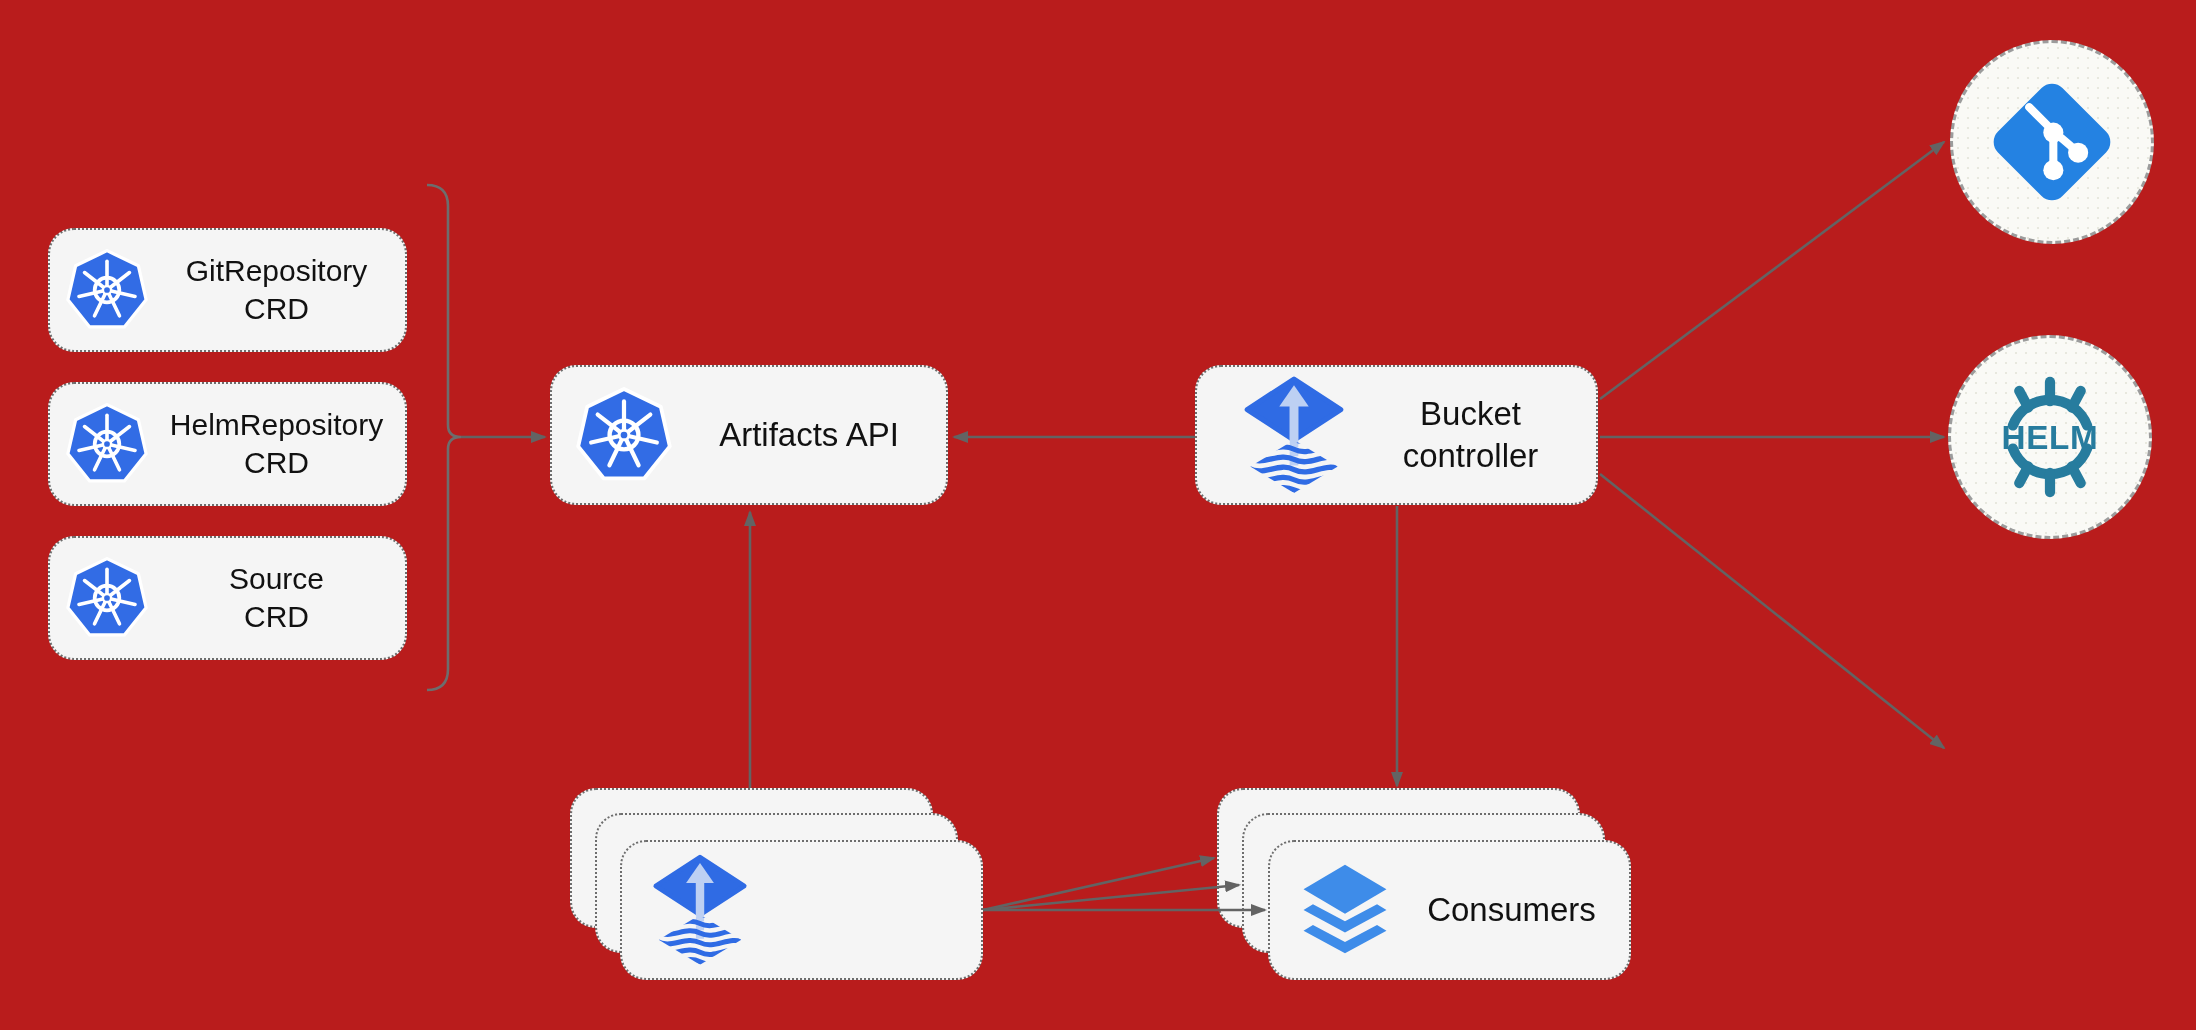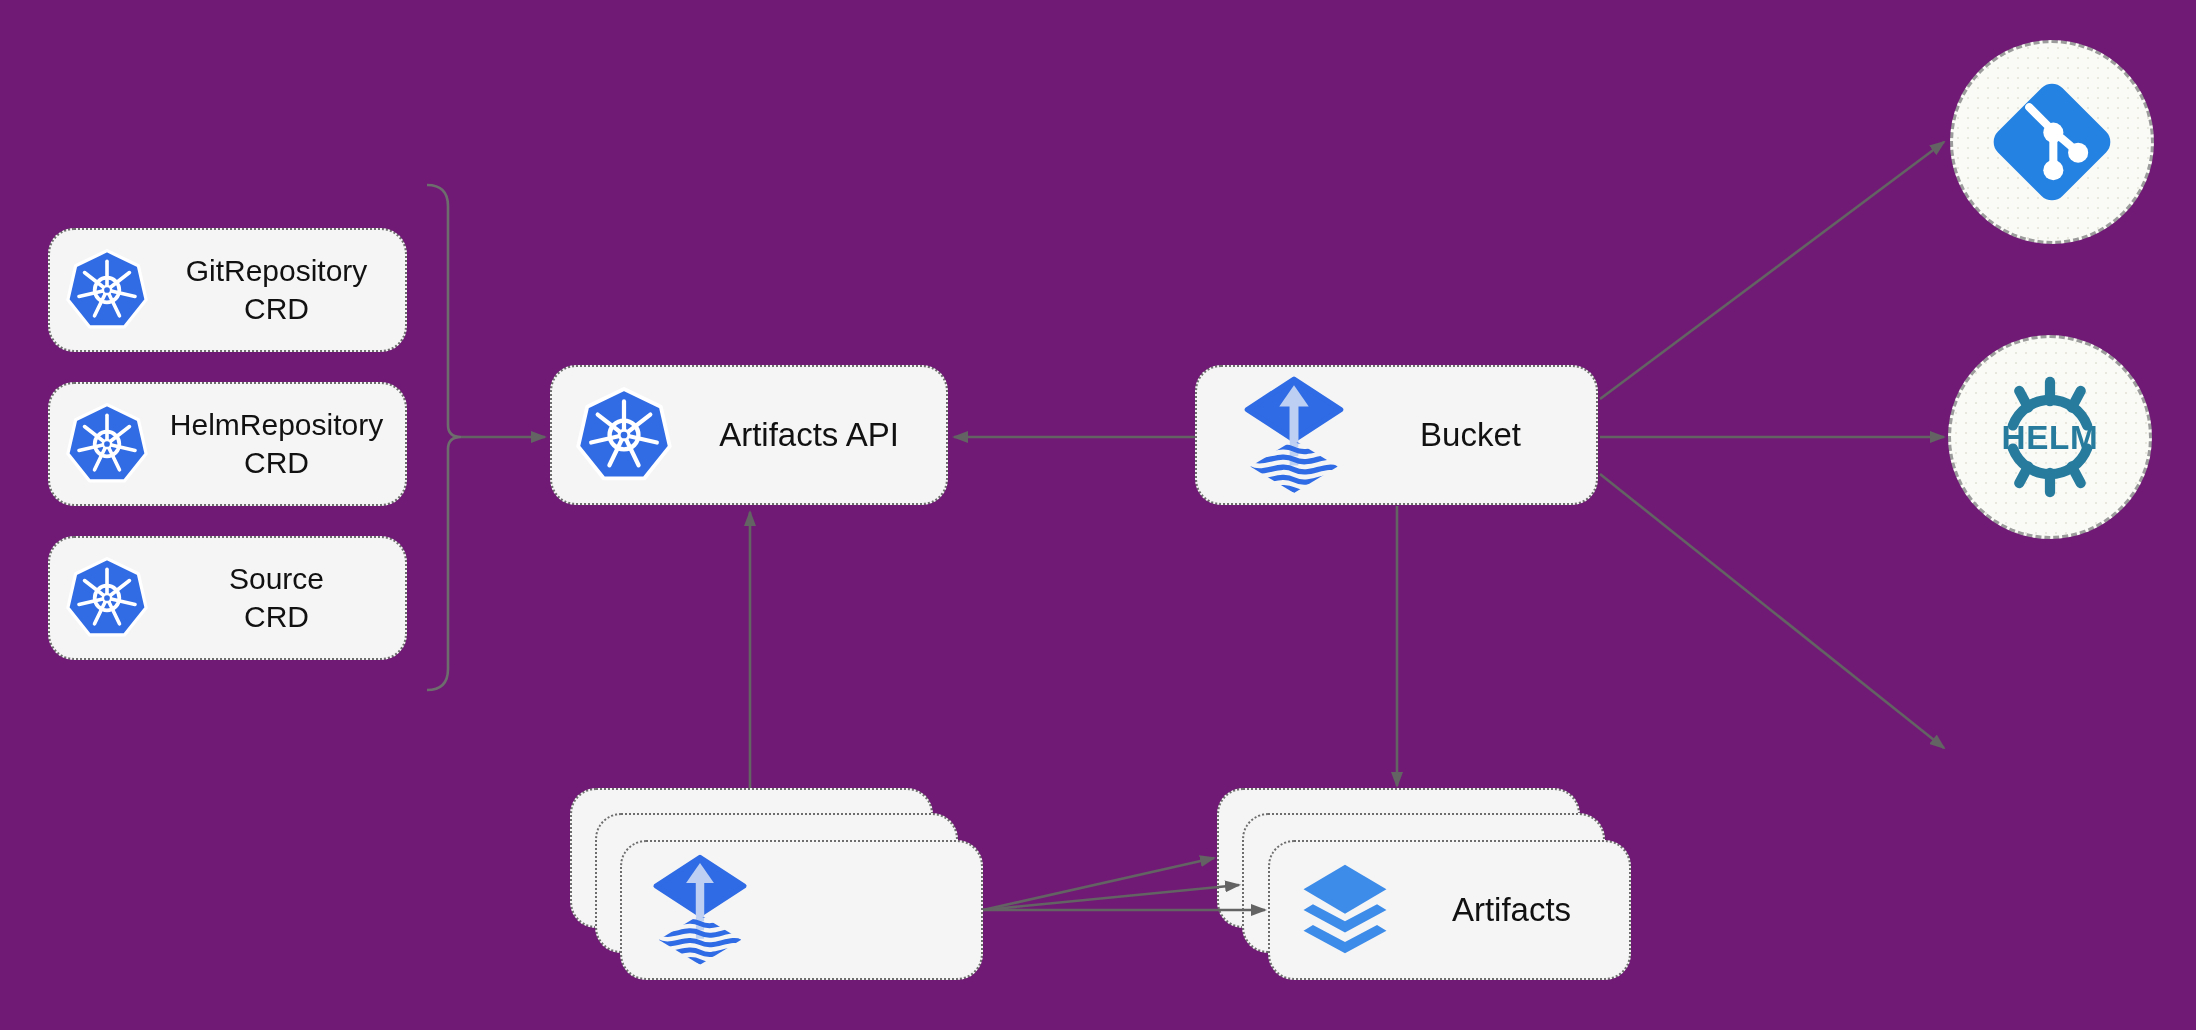--- a/index.html
+++ b/index.html
@@ -1,17 +1,17 @@
 <!DOCTYPE html>
 <html><head>
 <meta charset="utf-8">
 <style>
   html,body { margin:0; padding:0; background:#ffffff; }
   .canvas {
-    position:relative; width:2196px; height:1030px; background:#701a75;
+    position:relative; width:2196px; height:1030px; background:#b91c1c;
     font-family:"Liberation Sans", sans-serif; overflow:hidden;
   }
   .node {
     position:absolute; box-sizing:border-box;
     background:#F5F5F5; border:2px dotted #6D6D6D; border-radius:26px;
     display:flex; align-items:center;
   }
   .stack-layer {
     position:absolute; box-sizing:border-box;
     background:#F5F5F5; border:2px dotted #6D6D6D; border-radius:26px;
@@ -157,20 +157,21 @@
   </div>
 
   <div class="node zfront" style="left:1195px; top:365px; width:403px; height:140px; padding-left:46px;">
     <span class="icon-wrap">
       <svg width="102" height="118" viewBox="0 0 100 116">
           <use href="#flux-icon-def"></use>
         </svg>
     </span>
     <div class="label big-label label-2line">
       <span>Bucket</span>
+      <span>controller</span>
     </div>
   </div>
 
   <div style="position:absolute; left:570px; top:788px; width:415px; height:194px;">
     <div class="stack-layer zback" style="left:0; top:0; width:363px; height:140px;"></div>
     <div class="stack-layer zmid" style="left:25px; top:25px; width:363px; height:140px;"></div>
     <div class="node zfront" style="left:50px; top:52px; width:363px; height:140px; padding-left:30px;">
       <span class="icon-wrap">
         <svg width="96" height="112" viewBox="0 0 100 116">
             <use href="#flux-icon-def"></use>
@@ -182,21 +183,21 @@
   <div style="position:absolute; left:1217px; top:788px; width:415px; height:194px;">
     <div class="stack-layer zback" style="left:0; top:0; width:363px; height:140px;"></div>
     <div class="stack-layer zmid" style="left:25px; top:25px; width:363px; height:140px;"></div>
     <div class="node zfront" style="left:51px; top:52px; width:363px; height:140px; padding-left:26px;">
       <span class="icon-wrap">
         <svg width="98" height="98" viewBox="0 0 100 104">
             <use href="#layers-icon-def"></use>
           </svg>
       </span>
       <div class="label big-label">
-        <span>Artifacts</span>
+        <span>Consumers</span>
       </div>
     </div>
   </div>
 
   <div class="ext-circle zfront" style="left:1950px; top:40px;">
     <span class="icon-wrap">
       <svg width="134" height="134" viewBox="0 0 100 100">
           <use href="#git-icon-def"></use>
         </svg>
     </span>

